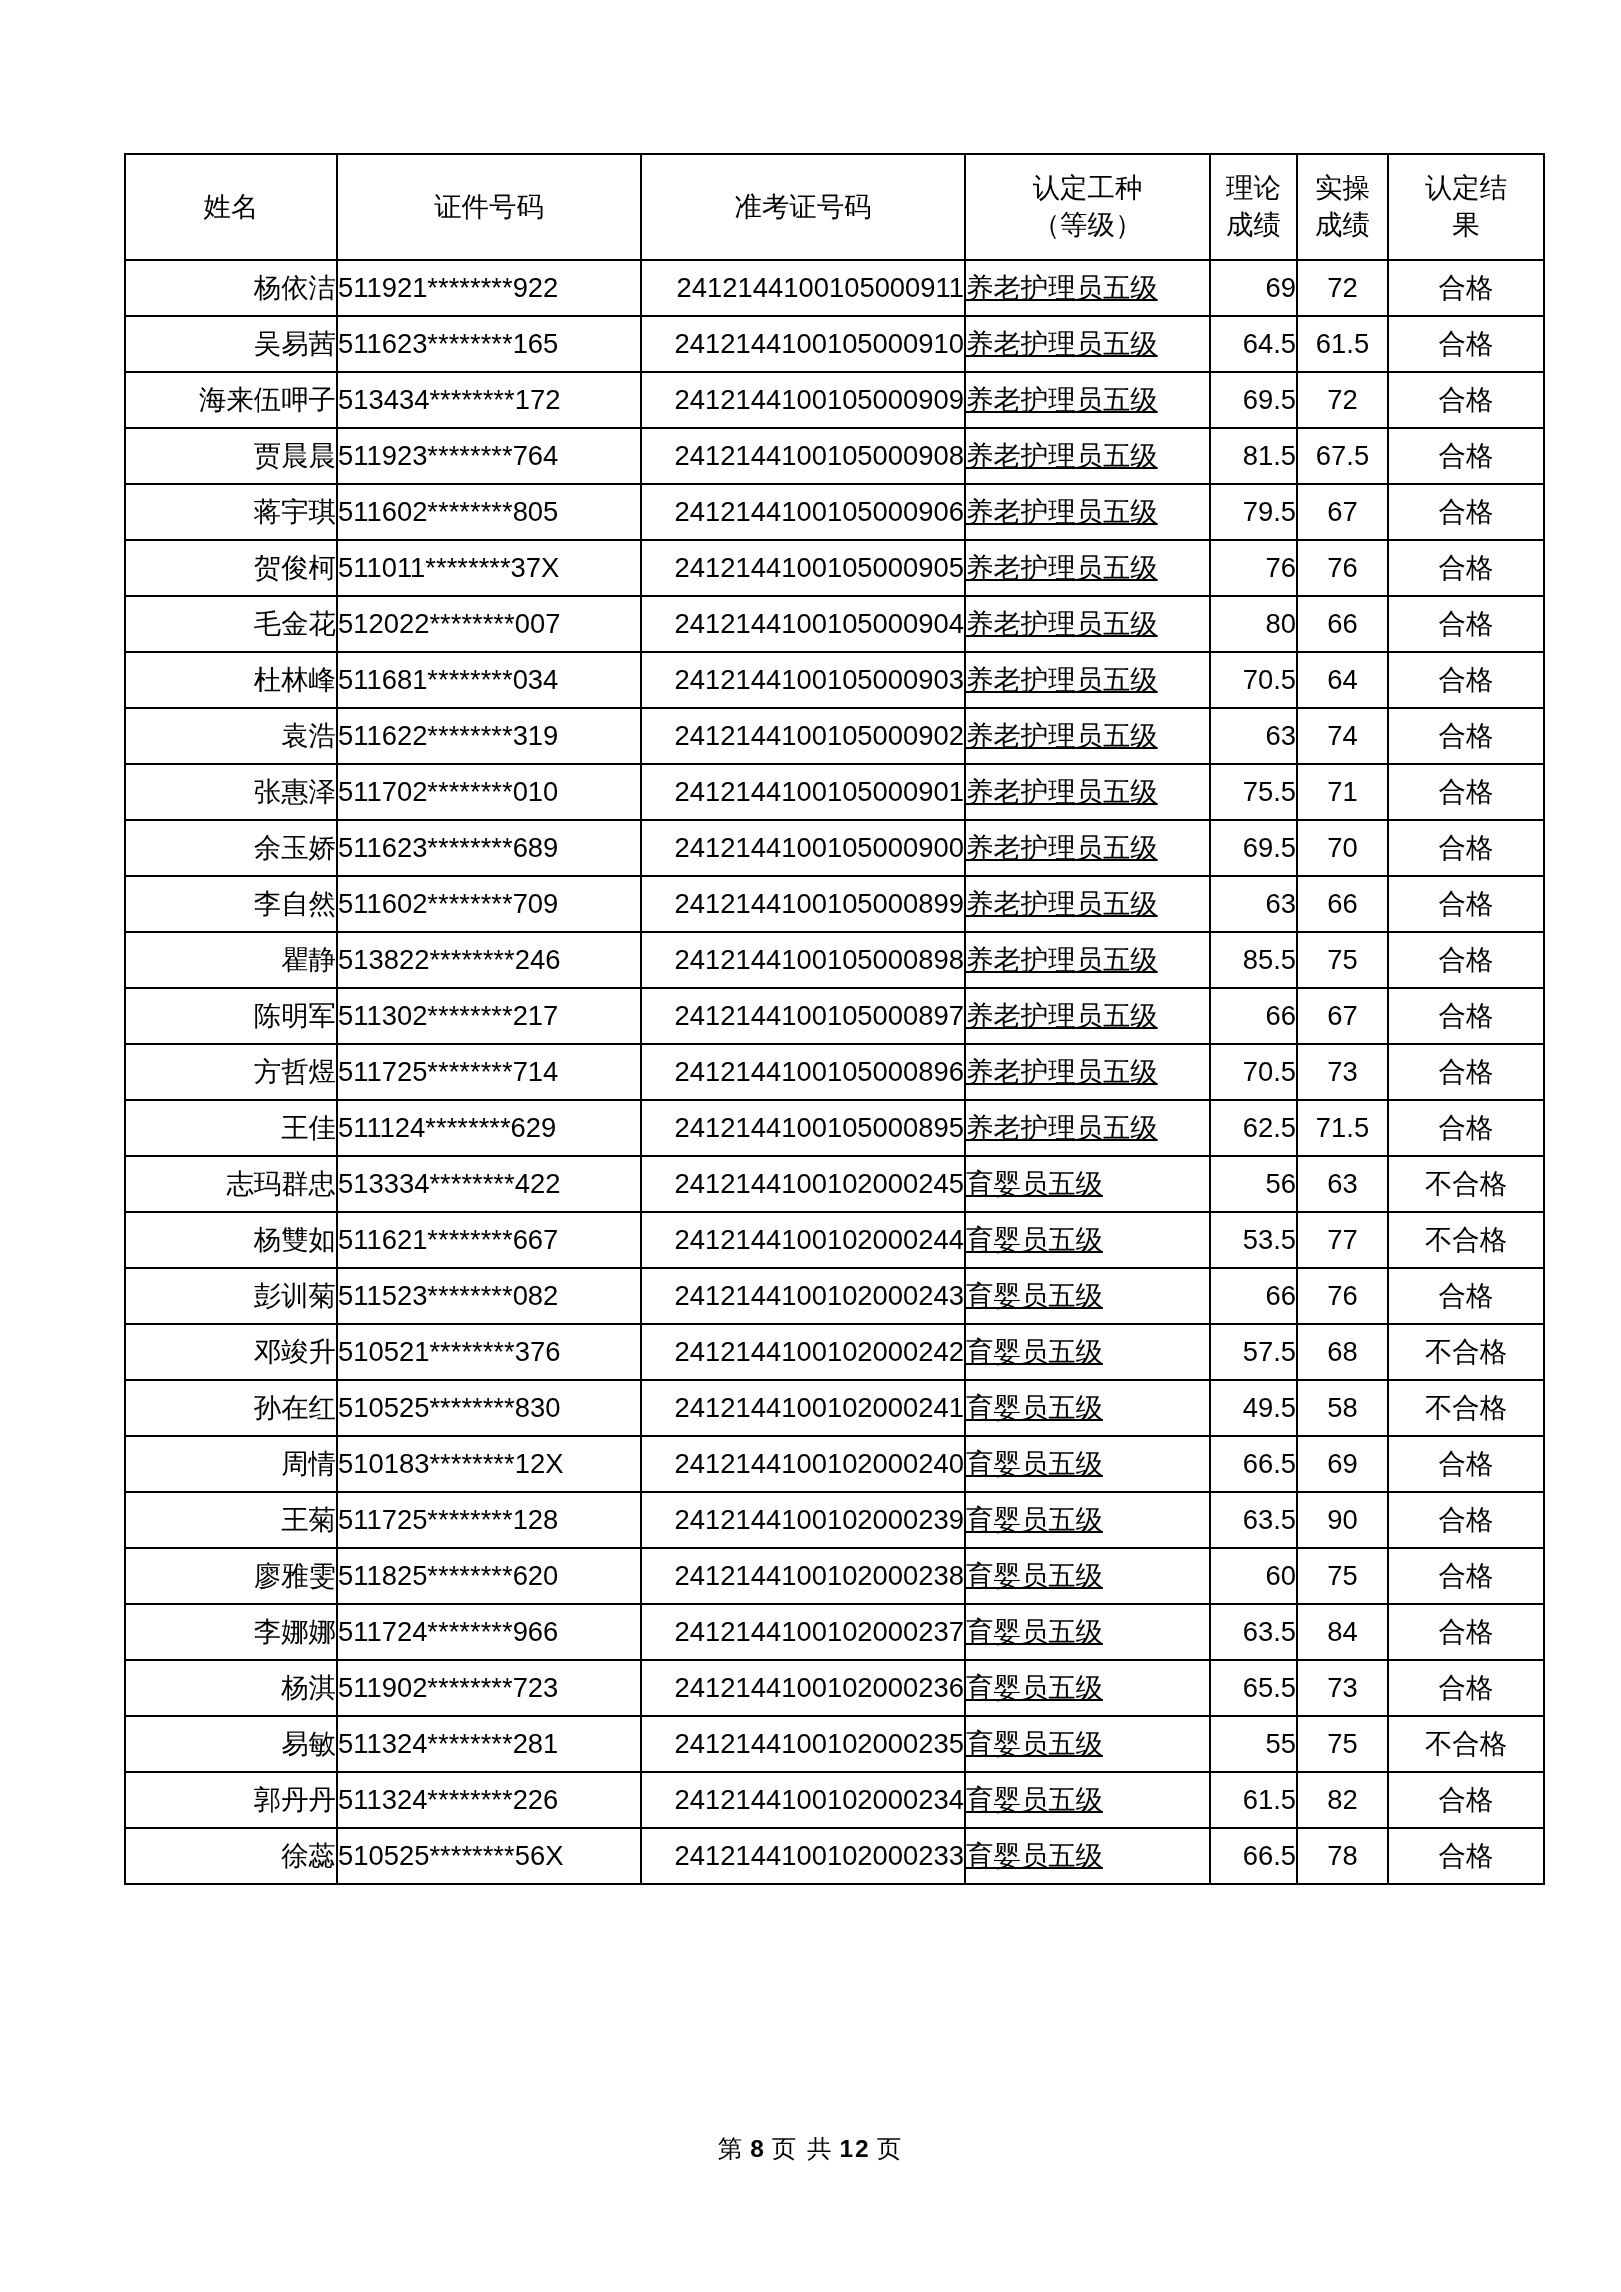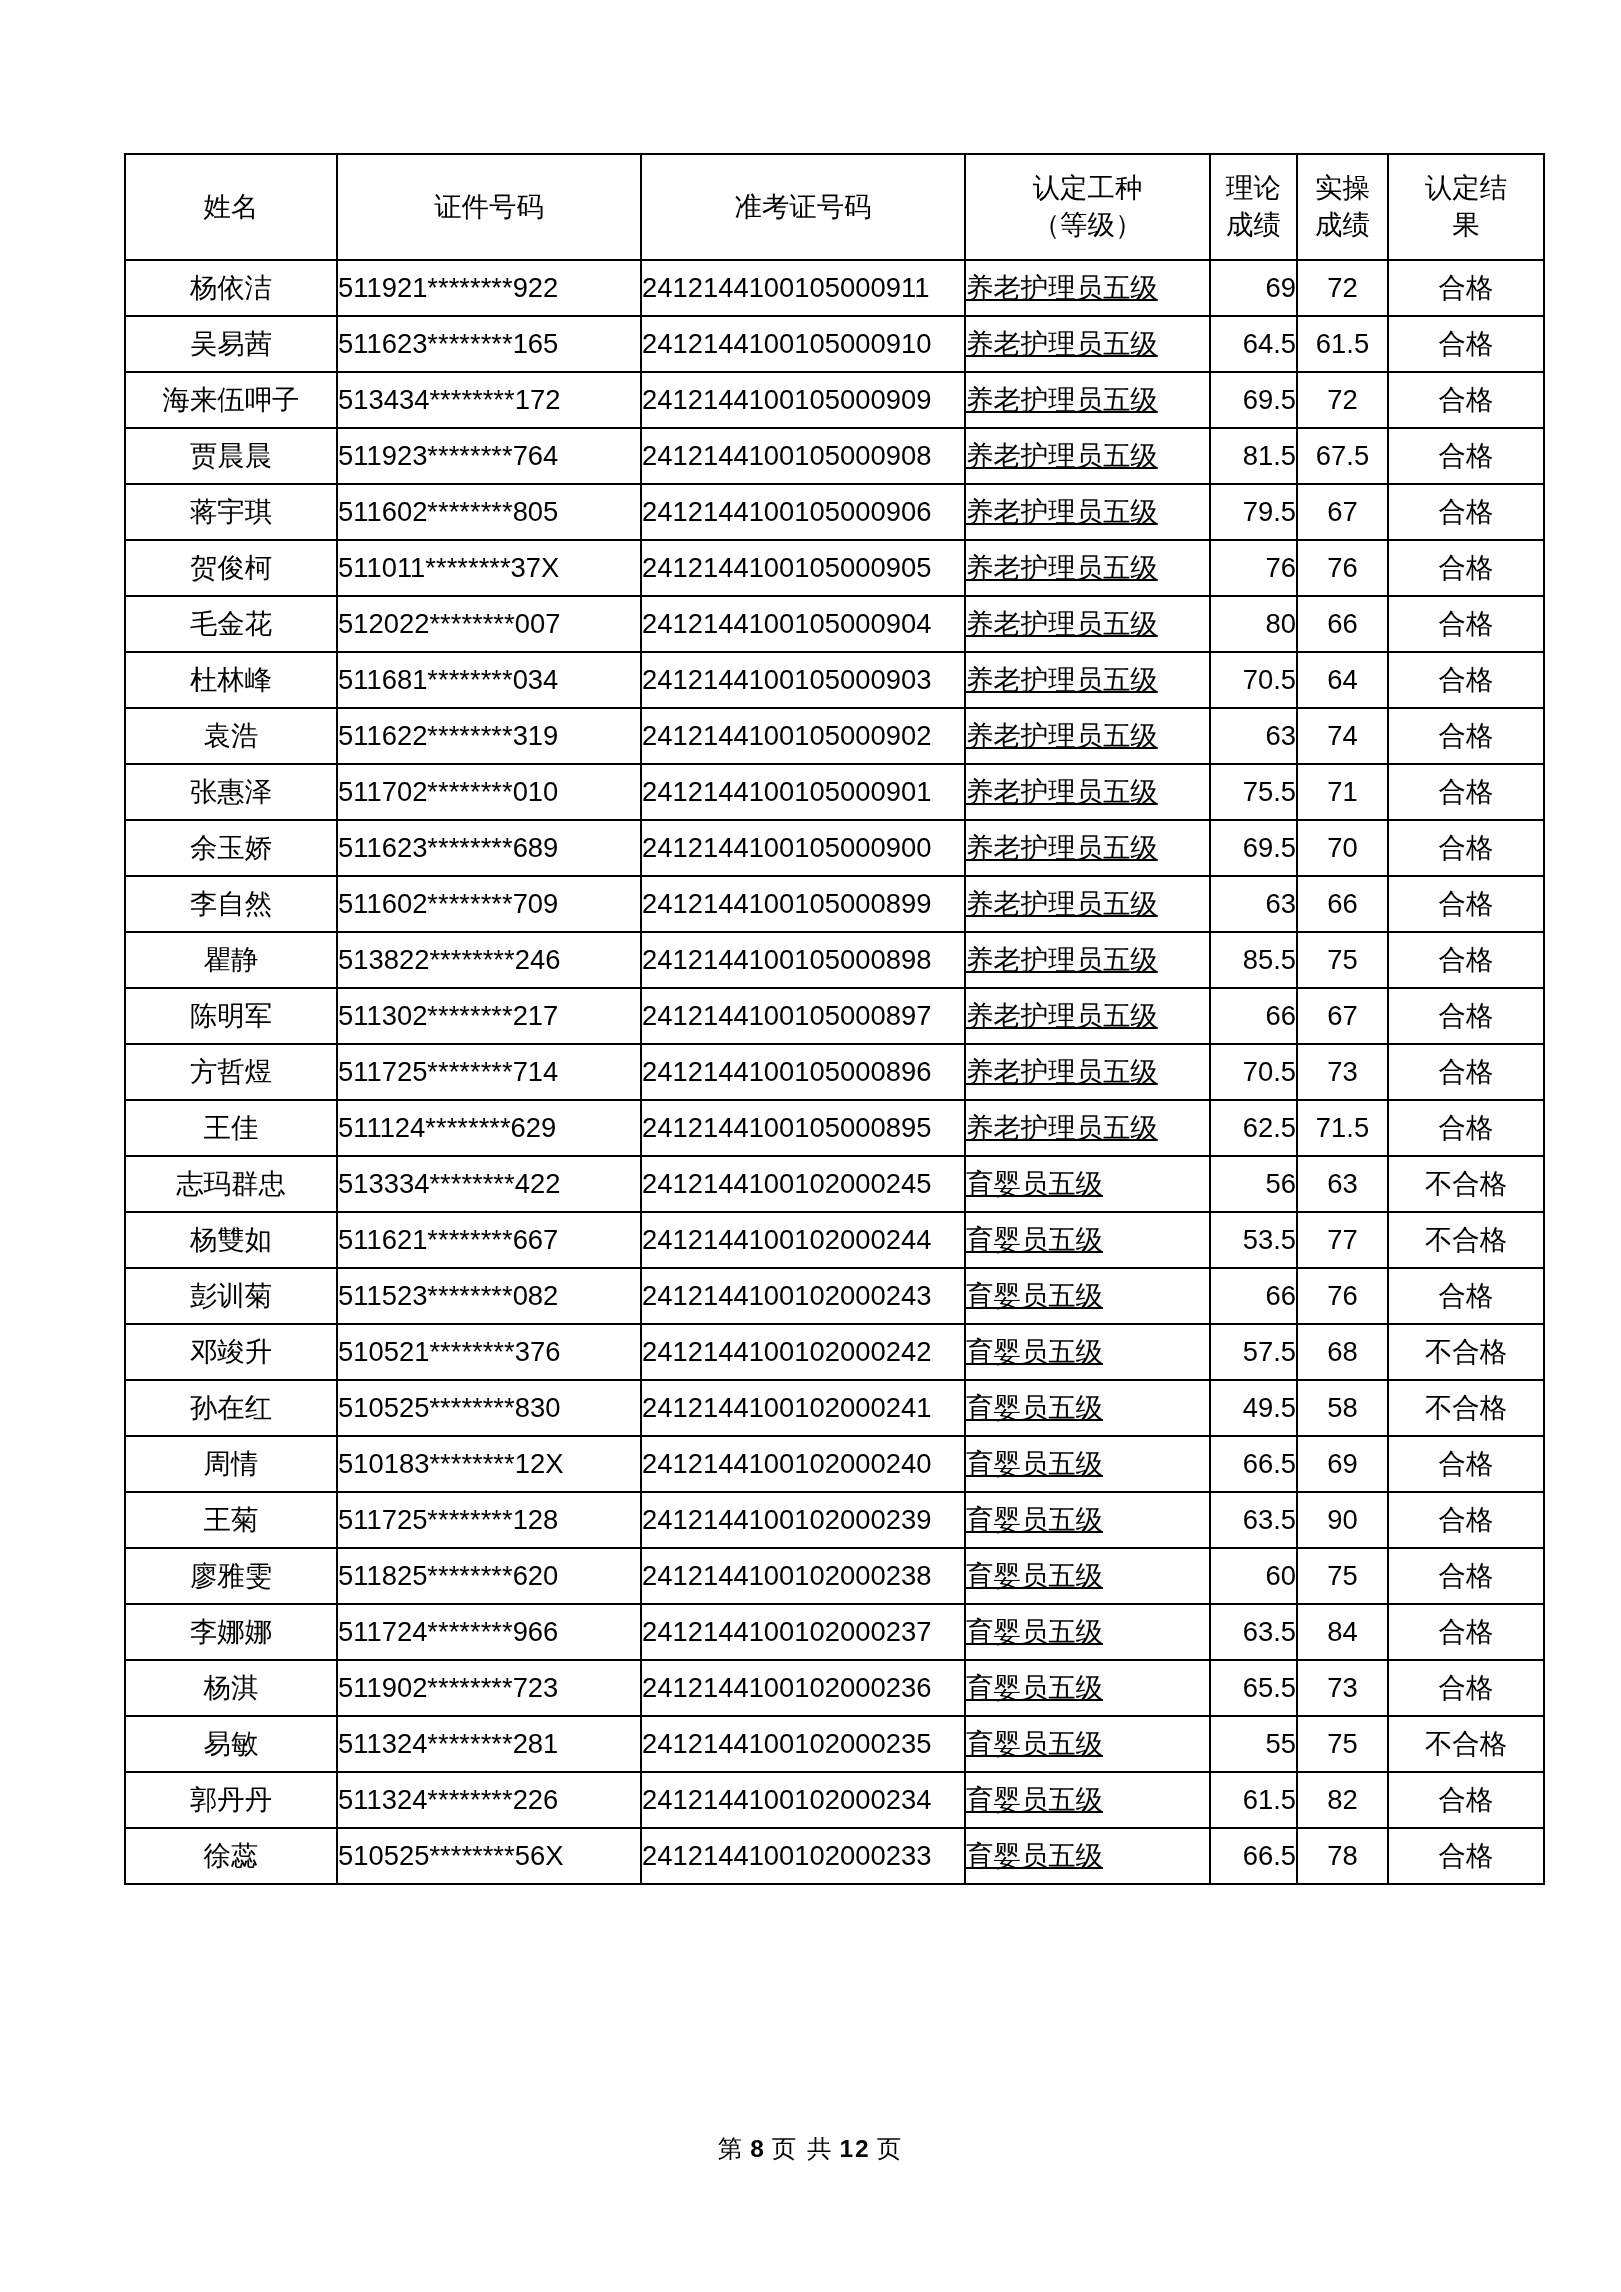--- a/index.html
+++ b/index.html
@@ -36,23 +36,23 @@
     white-space: nowrap;
     padding: 0;
   }
   table.results thead th {
     height: 104px;
     text-align: center;
     white-space: pre-line;
     line-height: 1.35;
   }
   table.results tbody td { height: 54px; }
-  td.c-name   { text-align: center;  padding-left: 21.6px; }
+  td.c-name   { text-align: right;  padding-left: 21.6px; }
   td.c-id     { text-align: left;  padding-left: 25.5px; }
-  td.c-exam   { text-align: left;  padding-left: 25.5px; }
+  td.c-exam   { text-align: right;  padding-left: 25.5px; }
   td.c-occ    { text-align: left;  padding-left: 21.6px; text-decoration: underline; }
   td.c-theory { text-align: right; padding-right: 13.7px; }
   td.c-prac   { text-align: center; padding-right: 13.7px; }
   td.c-result { text-align: center; margin-top: 15px; }
   .footer {
     position: absolute;
     top: 2132px;
     left: 0;
     width: 100%;
     text-align: center;

